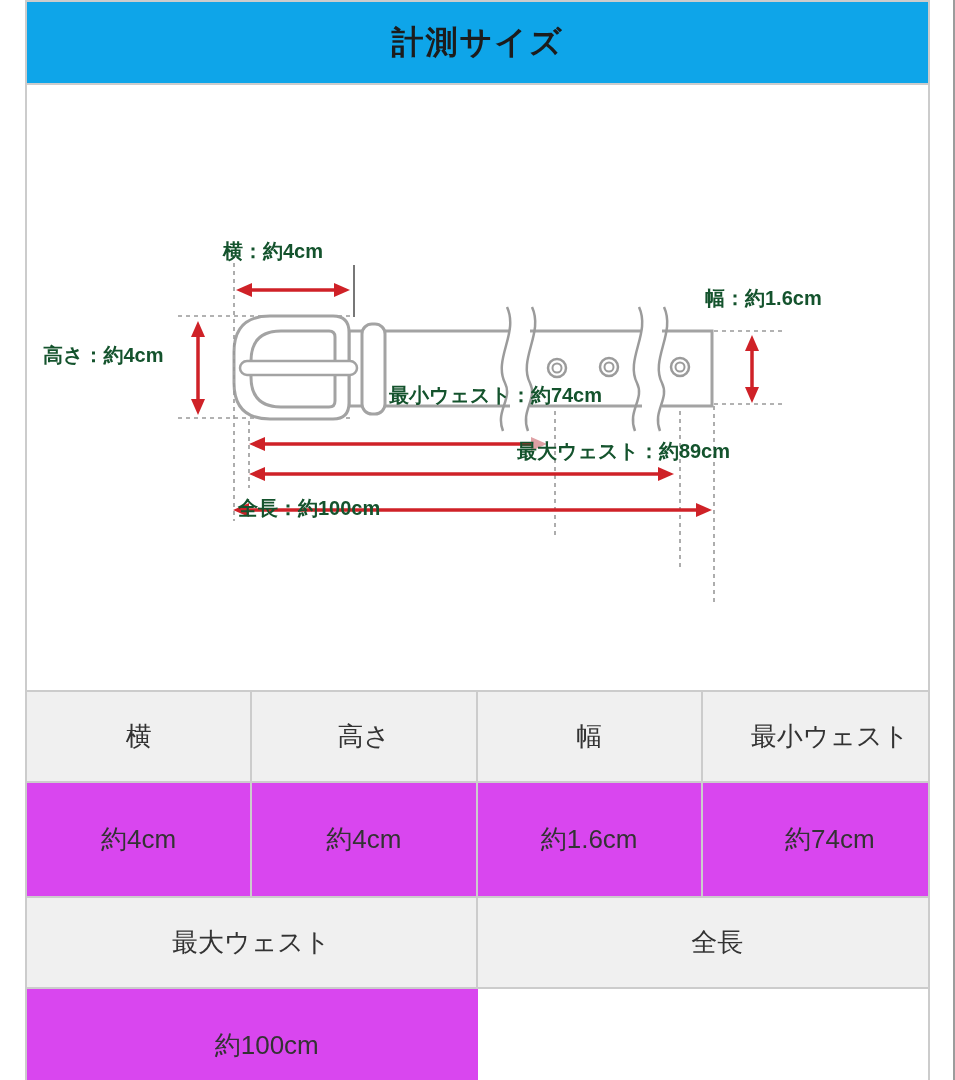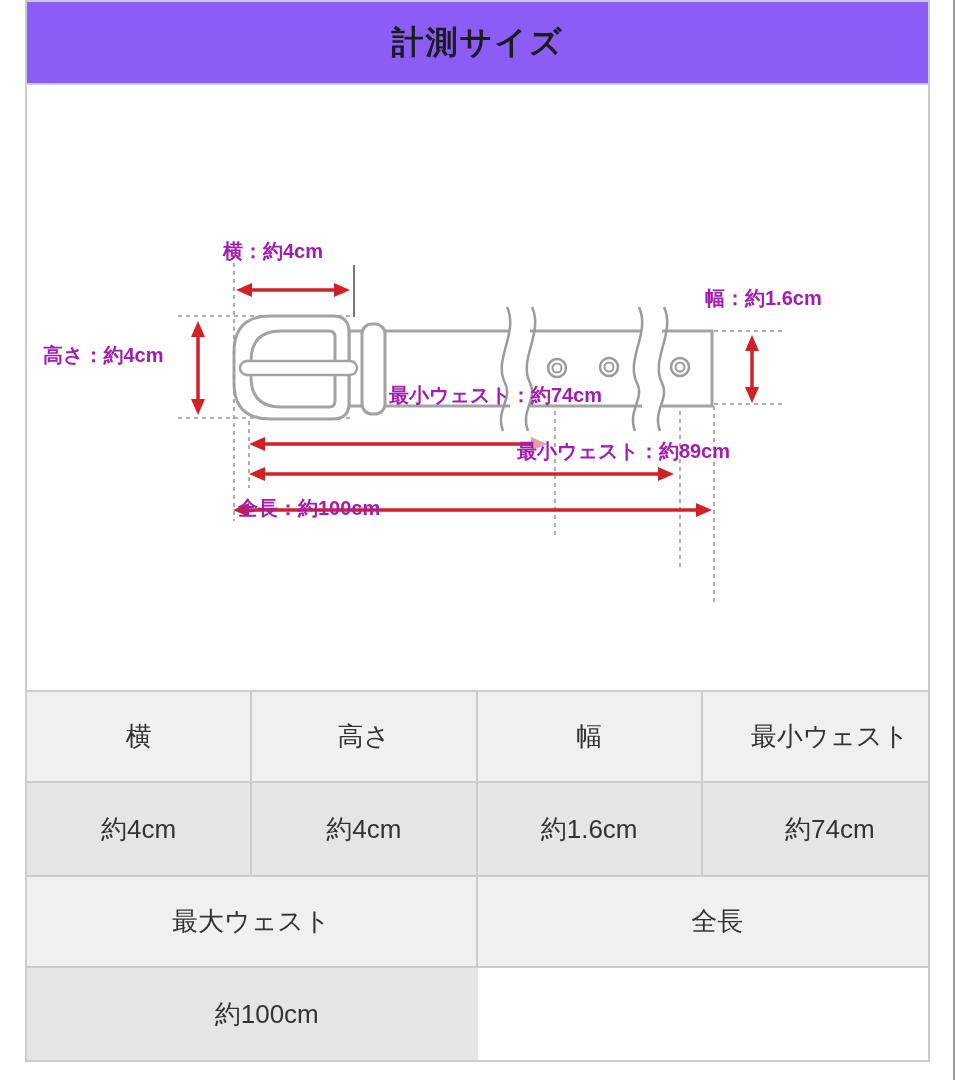--- a/index.html
+++ b/index.html
@@ -1,37 +1,37 @@
 <!DOCTYPE html>
 <html><head>
 <meta charset="utf-8">
 <style>
   html,body{margin:0;padding:0;background:#fff;}
   body{width:955px;height:1080px;position:relative;overflow:hidden;
        font-family:"Liberation Sans","DejaVu Sans",sans-serif;}
   .screen-edge{position:absolute;right:0;top:0;width:2px;height:1080px;background:#9c9c9c;}
   .panel{position:absolute;left:25px;top:0;width:905px;border:2px solid #ccc;background:#fff;box-sizing:border-box;}
-  .title-bar{height:81px;background:#8b5cf6;border-bottom:2px solid #ccc;
+  .title-bar{height:81px;background:#0ea5e9;border-bottom:2px solid #ccc;
              display:flex;align-items:center;justify-content:center;}
   .title-bar h1{margin:0;font-size:32px;font-weight:bold;color:#1c1c1c;letter-spacing:2px;}
   .diagram{position:relative;height:605px;background:#fff;}
   .diagram svg{position:absolute;left:0;top:0;}
-  .dlabel{position:absolute;font-size:20px;font-weight:bold;color:#a21caf;
+  .dlabel{position:absolute;font-size:20px;font-weight:bold;color:#14532d;
           line-height:22px;white-space:nowrap;letter-spacing:0px;}
   .size-table{border-top:2px solid #ccc;}
   .trow{display:grid;}
   .trow.cols4{grid-template-columns:1fr 1fr 1fr 1fr;}
   .trow.cols2{grid-template-columns:1fr 1fr;text-align:center;}
   .trow{border-bottom:2px solid #ccc;}
   .trow:last-child{border-bottom:none;}
   .tcell{display:flex;align-items:center;justify-content:center;
          font-size:26px;color:#333;border-right:2px solid #ccc;}
   .tcell:last-child{border-right:none;padding-left:29px;}
   .trow.hdr .tcell{background:#f0f0f0;height:89px;}
-  .trow.val .tcell{background:#e5e5e5;height:92px;}
+  .trow.val .tcell{background:#d946ef;height:113px;}
 </style>
 </head>
 <body>
 
 <div class="panel">
 
   <div class="title-bar">
     <h1>計測サイズ</h1>
   </div>
 
@@ -104,21 +104,21 @@
         <line x1="219" y1="425" x2="672" y2="425"></line>
         <polygon points="206,425 222,418 222,432" stroke="none"></polygon>
         <polygon points="685,425 669,418 669,432" stroke="none"></polygon>
       </g>
     </svg>
 
     <div class="dlabel" style="left:196px;top:155px">横：約4cm</div>
     <div class="dlabel" style="left:16px;top:259px">高さ：約4cm</div>
     <div class="dlabel" style="left:678px;top:202px">幅：約1.6cm</div>
     <div class="dlabel" style="left:362px;top:299px">最小ウェスト：約74cm</div>
-    <div class="dlabel" style="left:490px;top:355px">最小ウェスト：約89cm</div>
+    <div class="dlabel" style="left:490px;top:355px">最大ウェスト：約89cm</div>
     <div class="dlabel" style="left:211px;top:412px">全長：約100cm</div>
   </div>
 
   <div class="size-table">
     <div class="trow cols4 hdr">
       <div class="tcell">横</div>
       <div class="tcell">高さ</div>
       <div class="tcell">幅</div>
       <div class="tcell">最小ウェスト</div>
     </div>

